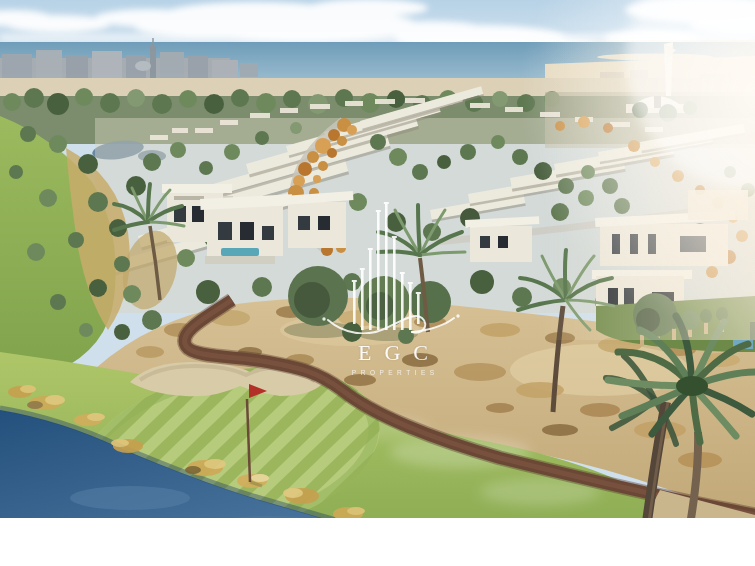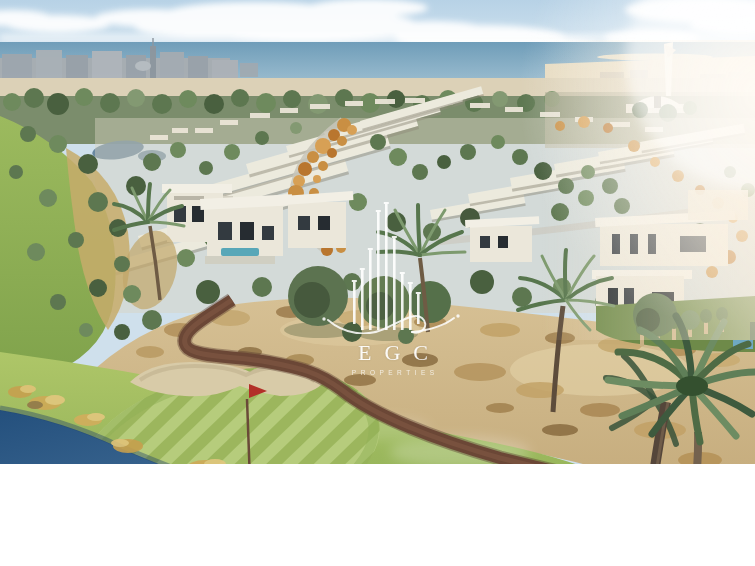--- a/index.html
+++ b/index.html
@@ -1,16 +1,16 @@
 <!DOCTYPE html>
 <html style="--c-sky-top: #b7d2e6; --c-sky-bottom: #ebf3f8; --c-sea-dark: #6f9db9; --c-sea-light: #aac7d6; --c-beach: #dcd1b7; --c-skyline: #a3aab1; --c-treeline: #7b8d6c; --c-villa: #ebe7da; --c-autumn: #c98f43; --c-fairway: #8fae53; --c-green-light: #a6c063; --c-desert: #ccb386; --c-rough-gold: #c7ab6b; --c-pond-dark: #24507d; --c-pond-light: #5d87ad; --c-cart-path: #6b4736; --c-flag: #b23028; --c-palm: #4e6b45; --c-trunk: #55463a; --c-reed-gold: #d3ad5c; --c-glare: #fff1dd;"><head>
 <meta charset="utf-8">
 <style>
   html,body{margin:0;padding:0;background:#ffffff;}
-  .stage{position:relative;width:755px;height:464px;overflow:hidden;background:#cfe0ec;
+  .stage{position:relative;width:755px;height:518px;overflow:hidden;background:#cfe0ec;
          font-family:"Liberation Sans",sans-serif;}
   .stage svg.scene{position:absolute;left:0;top:0;}
   
   .rowroof{fill:#eceadd;}
   .roofsh{fill:#8f8c7c;opacity:.5;}
   .farroof{fill:#eae5d7;opacity:.95;}
   .villa{fill:var(--c-villa,#ebe7da);}
   .roof{fill:#f2efe5;}
   .win{fill:#333a40;}
   .win2{fill:#262c31;}

